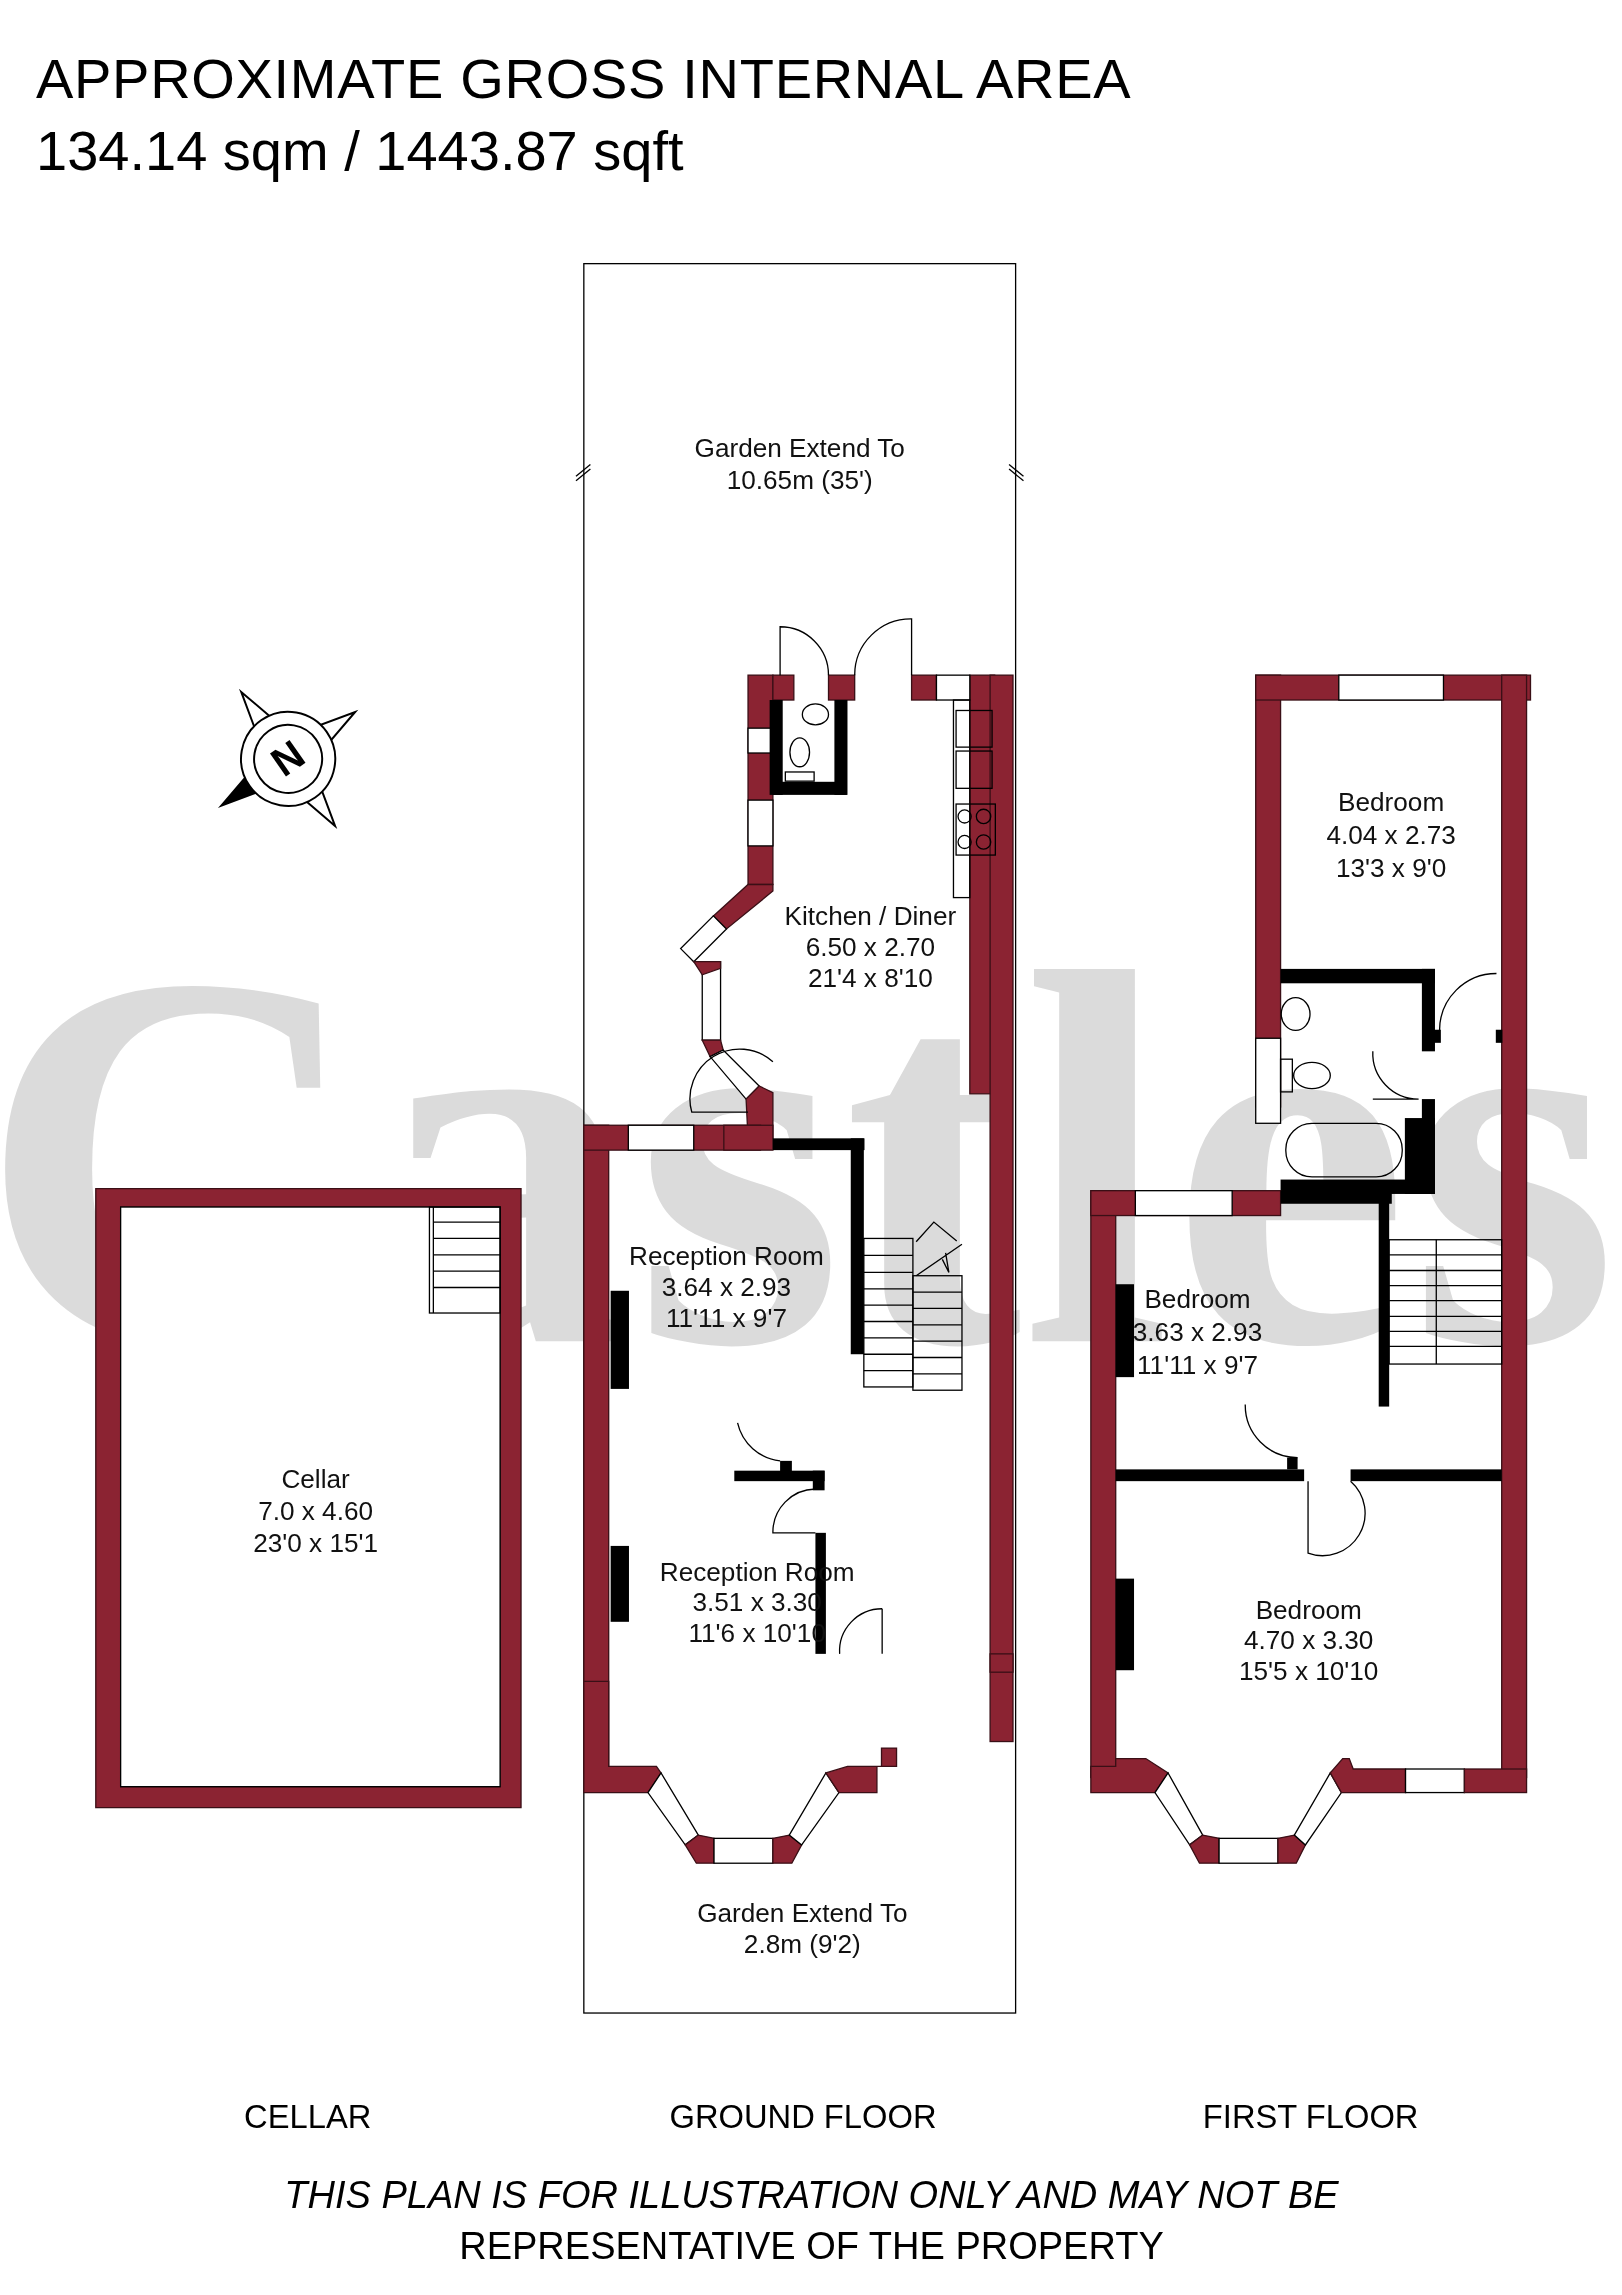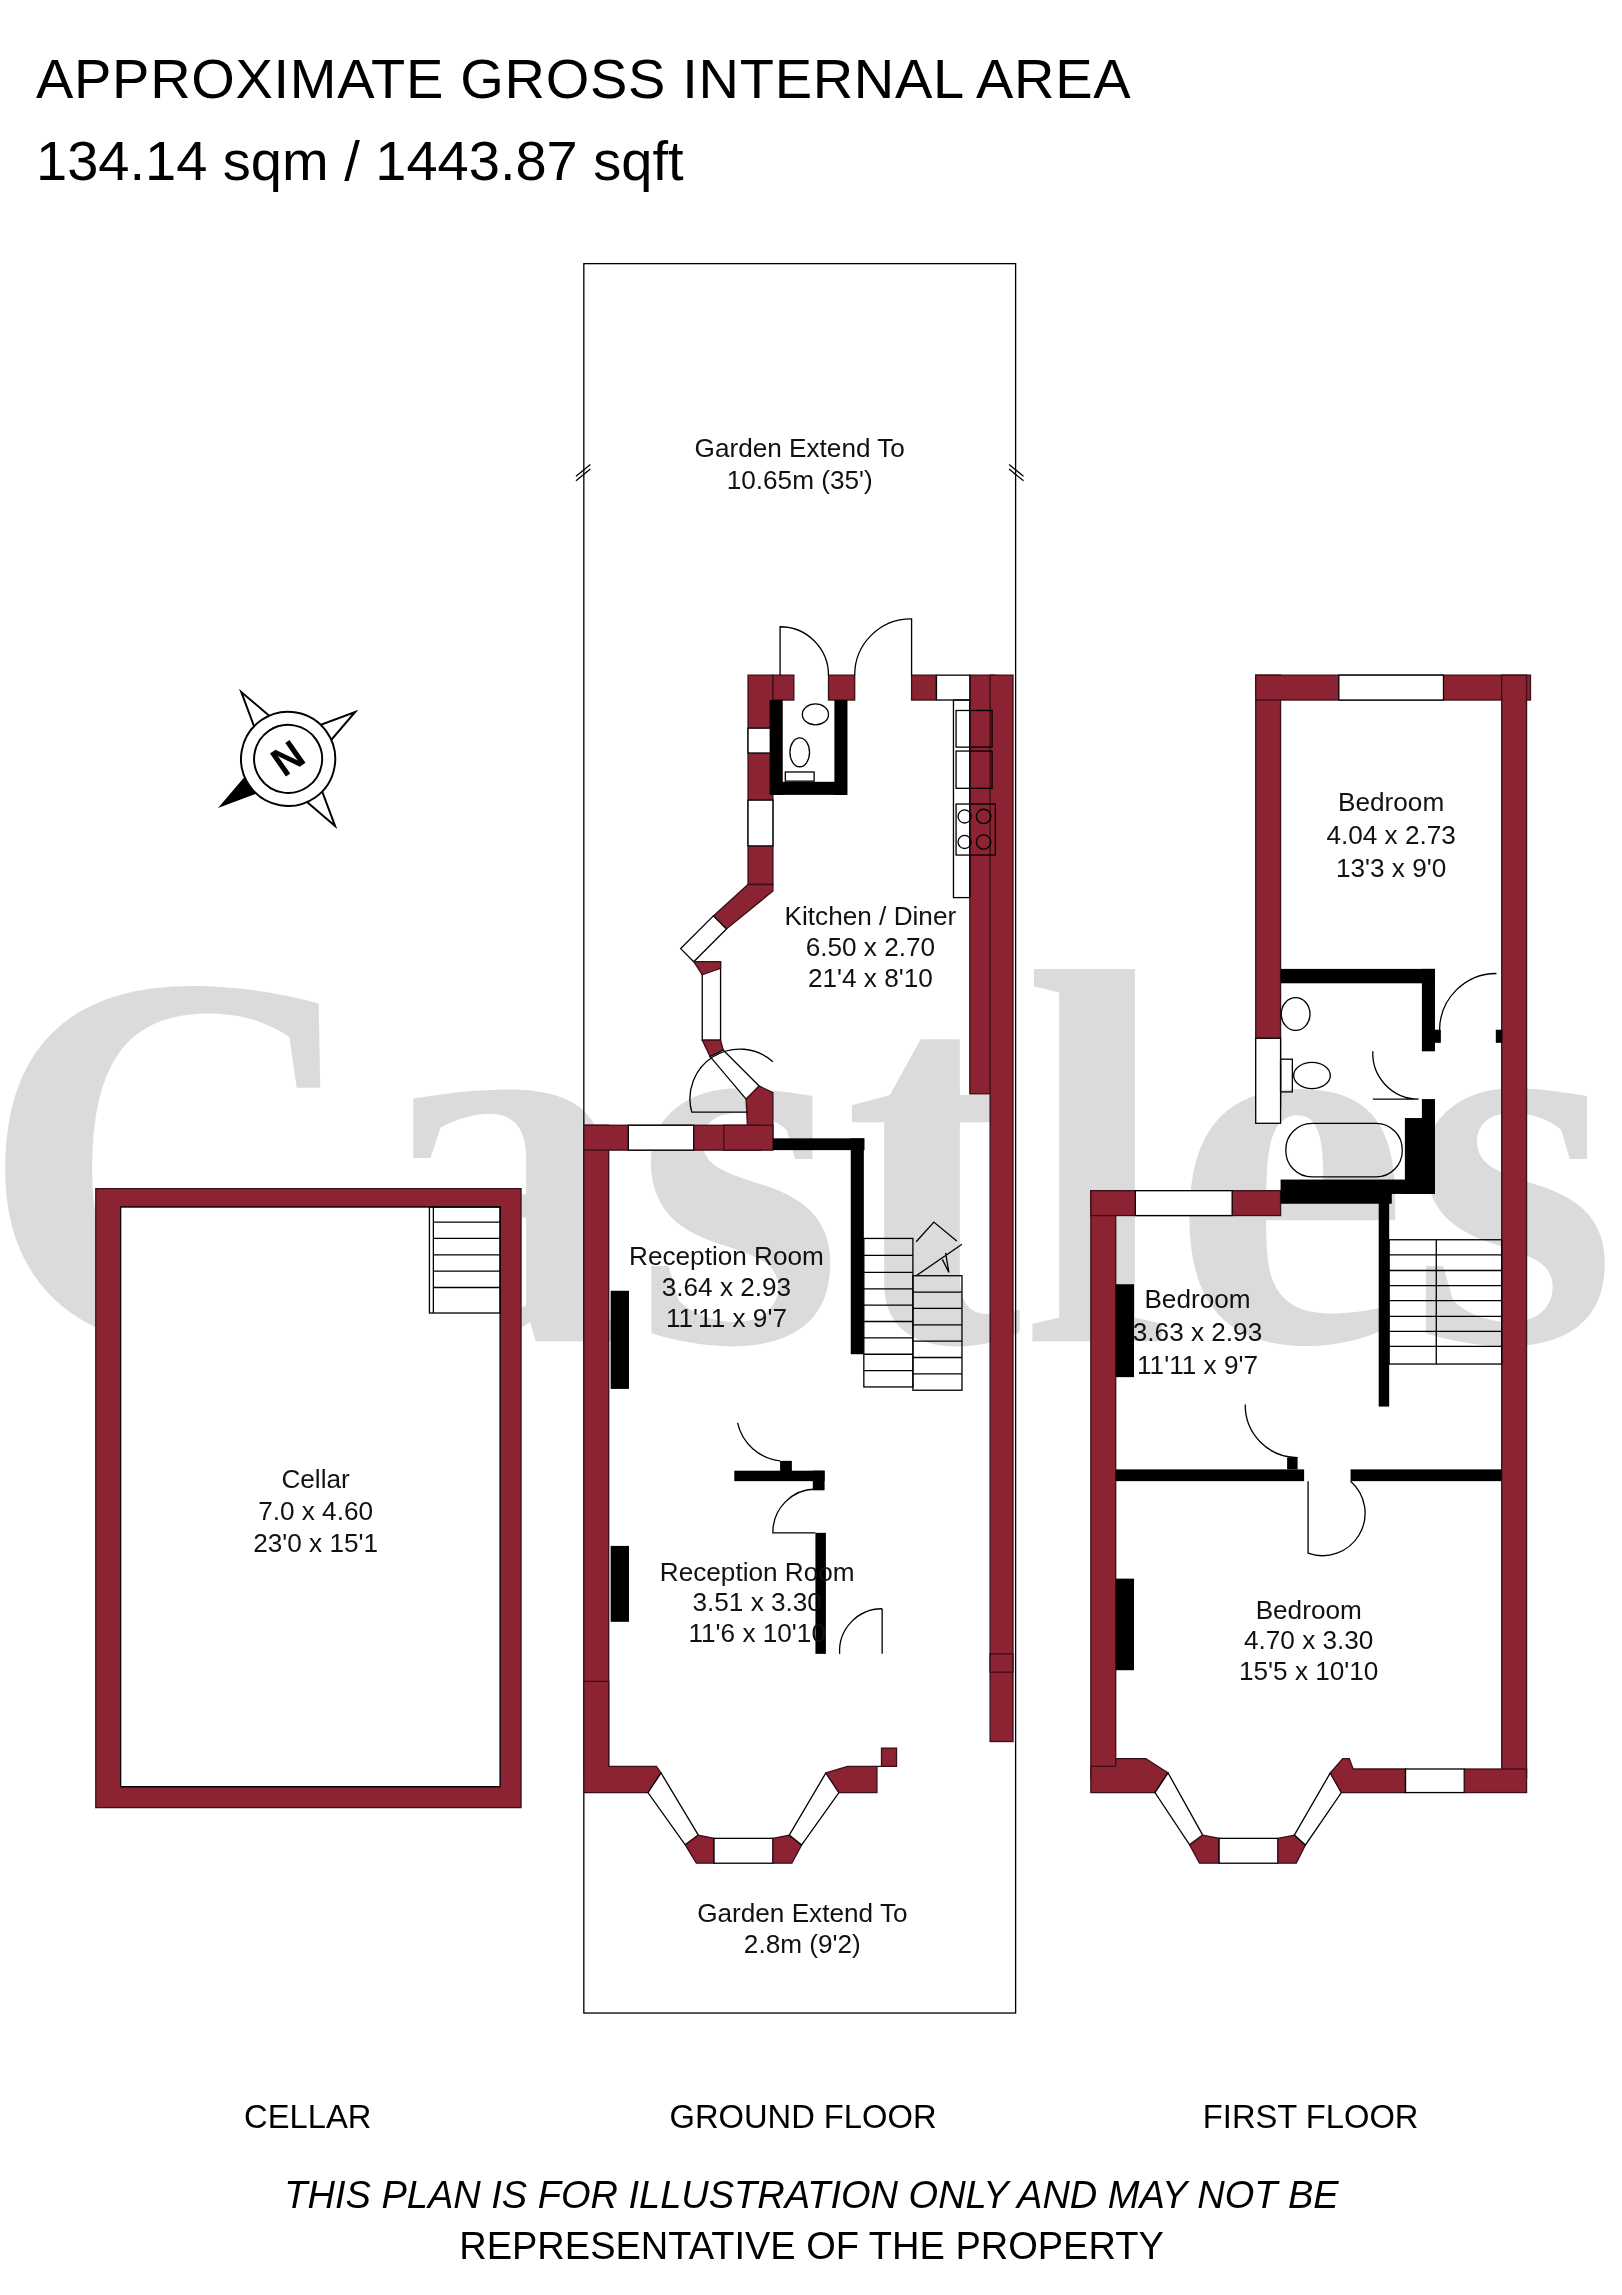--- a/index.html
+++ b/index.html
@@ -1,19 +1,19 @@
 <!DOCTYPE html>
 <html style="font-size:10.5px"><head>
 <meta charset="utf-8">
 <style>
   html, body { margin: 0; padding: 0; background: #ffffff; }
   body { width: 1623px; height: 2295px; position: relative; overflow: hidden; font-family: "Liberation Sans", sans-serif; color: #000; }
   .title { position: absolute; left: 0; width: 1316px; text-align: left; font-family: "Liberation Sans", sans-serif; margin-left: 36px; }
   #t1 { top: 46px; font-size: 56px; letter-spacing: 0.7px; }
-  #t2 { top: 128px; font-size: 56px; }
+  #t2 { top: 118px; font-size: 56px; }
   svg.plan { position: absolute; left: 0; top: 0; }
   .wall { fill: #8b2332; stroke: #3a0f16; stroke-width: 2; }
   .iwall { fill: #000; }
   .thin { fill: none; stroke: #000; stroke-width: 2; }
   .win { fill: #fff; stroke: #000; stroke-width: 2; }
   .room-label { font-family: "Liberation Sans", sans-serif; font-size: 40px; fill: #111; text-anchor: middle; }
   .floor-label { font-family: "Liberation Sans", sans-serif; font-size: 50px; fill: #000; text-anchor: middle; }
   .disclaimer { position: absolute; left: 0; width: 1623px; text-align: center; font-size: 38px; font-family: "Liberation Sans", sans-serif; }
   #d1 { top: 2174px; font-style: italic; }
   #d2 { top: 2225px; }

